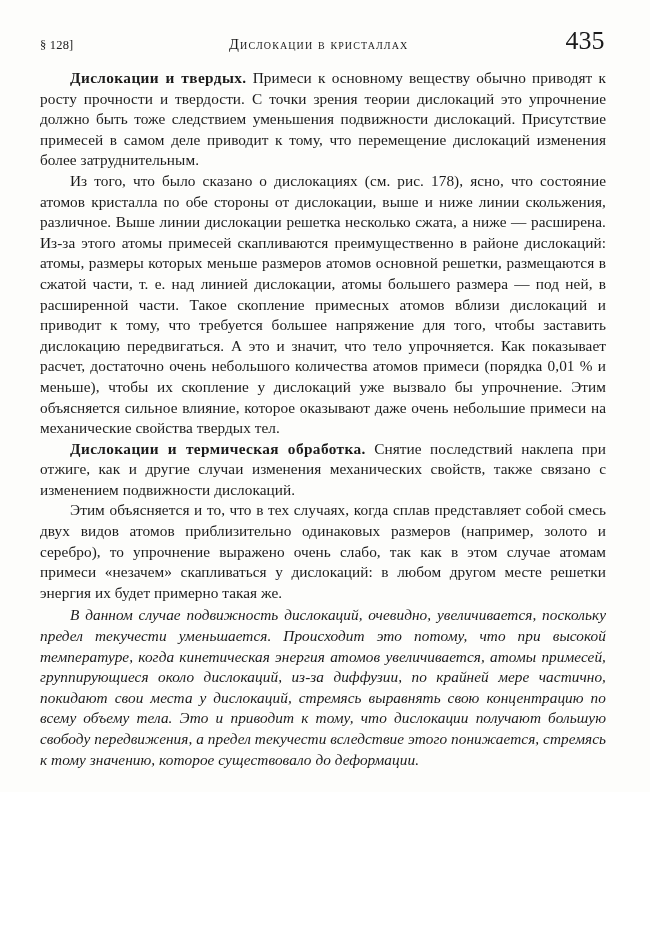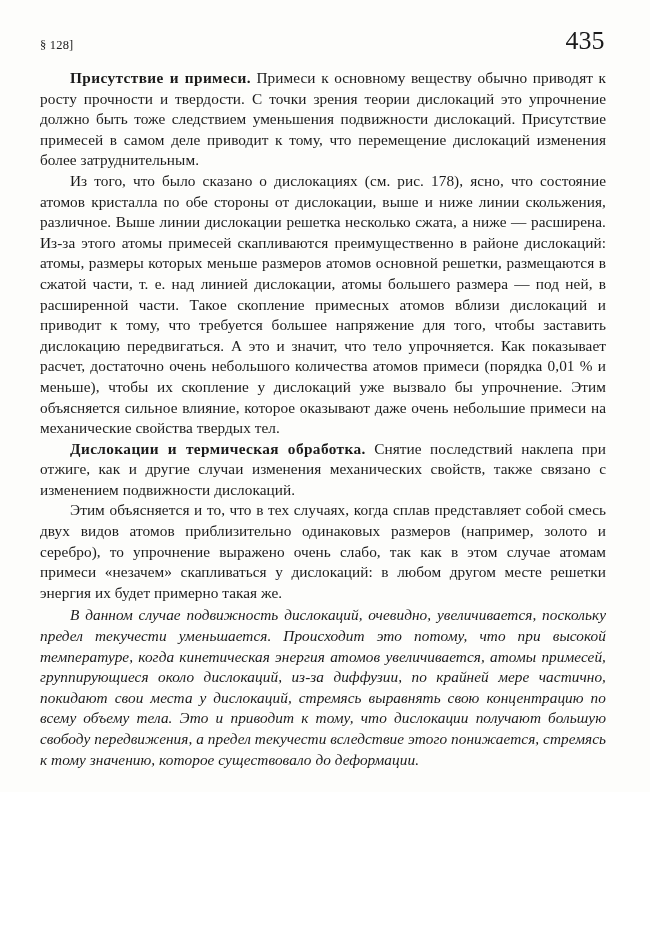--- a/index.html
+++ b/index.html
@@ -78,27 +78,28 @@
     letter-spacing: 0.4px;
   }
 </style>
 </head>
 <body>
 
 <div class="page">
 
   <div class="header">
     <div class="header-left">§ 128]</div>
+    <div class="header-center">ДИСЛОКАЦИИ В КРИСТАЛЛАХ</div>
     <div class="header-right">435</div>
   </div>
 
   <div class="body-text">
 
 
-    <p class="indent"><span class="run-in spaced">Присутствие и примеси.</span><span> Примеси к основному веществу обычно приводят к росту прочности и твердости. С точки зрения теории дислокаций это упрочнение должно быть тоже следствием уменьшения подвижности дислокаций. Присутствие примесей в самом деле приводит к тому, что перемещение дислокаций изменения более затруднительным.</span></p>
+    <p class="indent"><span class="run-in spaced">Дислокации и твердых.</span><span> Примеси к основному веществу обычно приводят к росту прочности и твердости. С точки зрения теории дислокаций это упрочнение должно быть тоже следствием уменьшения подвижности дислокаций. Присутствие примесей в самом деле приводит к тому, что перемещение дислокаций изменения более затруднительным.</span></p>
 
     <p class="indent"><span>Из того, что было сказано о дислокациях (см. рис. 178), ясно, что состояние атомов кристалла по обе стороны от дислокации, выше и ниже линии скольжения, различное. Выше линии дислокации решетка несколько сжата, а ниже — расширена. Из-за этого атомы примесей скапливаются преимущественно в районе дислокаций: атомы, размеры которых меньше размеров атомов основной решетки, размещаются в сжатой части, т. е. над линией дислокации, атомы большего размера — под ней, в расширенной части. Такое скопление примесных атомов вблизи дислокаций и приводит к тому, что требуется большее напряжение для того, чтобы заставить дислокацию передвигаться. А это и значит, что тело упрочняется. Как показывает расчет, достаточно очень небольшого количества атомов примеси (порядка 0,01 % и меньше), чтобы их скопление у дислокаций уже вызвало бы упрочнение. Этим объясняется сильное влияние, которое оказывают даже очень небольшие примеси на механические свойства твердых тел.</span></p>
 
     <p class="indent"><span class="run-in spaced">Дислокации и термическая обработка.</span><span> Снятие последствий наклепа при отжиге, как и другие случаи изменения механических свойств, также связано с изменением подвижности дислокаций.</span></p>
 
     <p class="indent"><span>Этим объясняется и то, что в тех случаях, когда сплав представляет собой смесь двух видов атомов приблизительно одинаковых размеров (например, золото и серебро), то упрочнение выражено очень слабо, так как в этом случае атомам примеси «незачем» скапливаться у дислокаций: в любом другом месте решетки энергия их будет примерно такая же.</span></p>
 
     <p class="indent gap"><span>В данном случае подвижность дислокаций, очевидно, увеличивается, поскольку предел текучести уменьшается. Происходит это потому, что при высокой температуре, когда кинетическая энергия атомов увеличивается, атомы примесей, группирующиеся около дислокаций, из-за диффузии, по крайней мере частично, покидают свои места у дислокаций, стремясь выравнять свою концентрацию по всему объему тела. Это и приводит к тому, что дислокации получают большую свободу передвижения, а предел текучести вследствие этого понижается, стремясь к тому значению, которое существовало до деформации.</span></p>
 
   </div>

